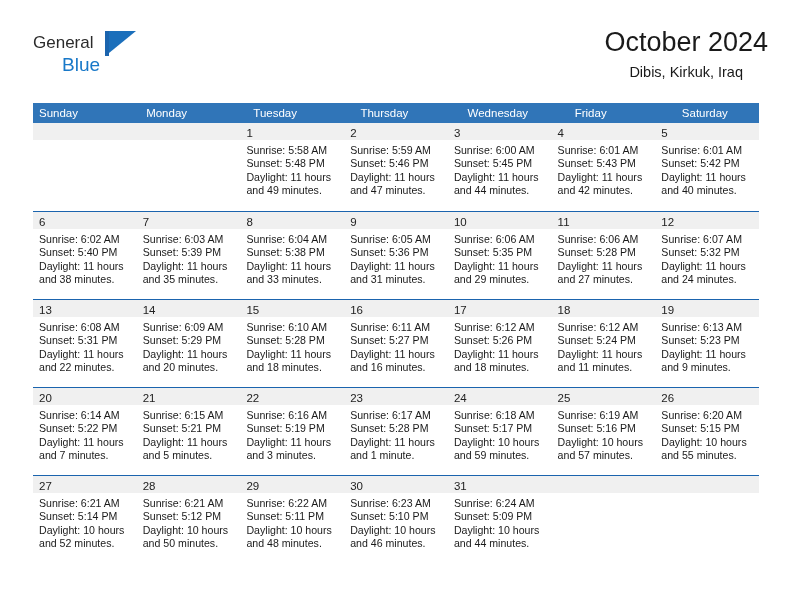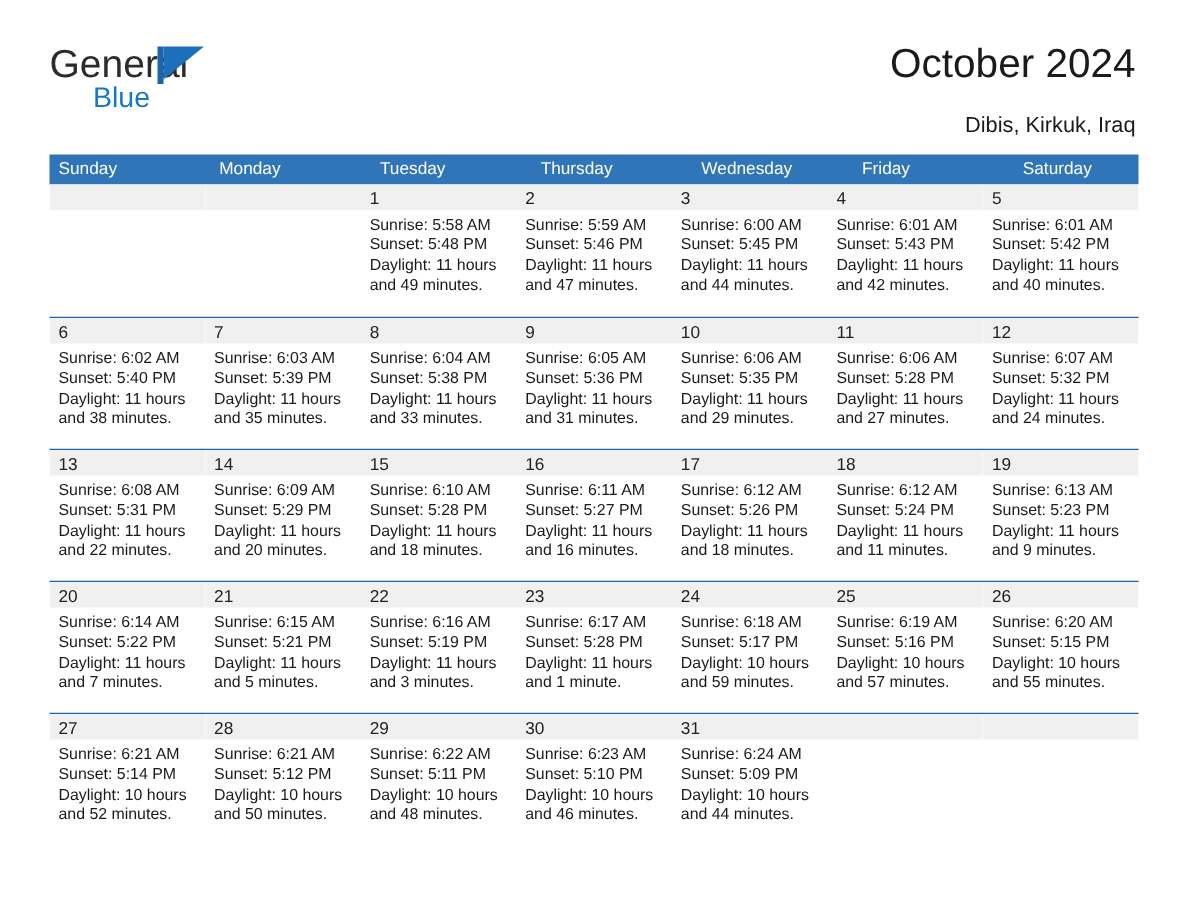--- a/index.html
+++ b/index.html
@@ -24,21 +24,21 @@
   }
 
   .brand {
     position: absolute;
     left: 33px;
     top: 30px;
     width: 140px;
     height: 50px;
   }
   .brand-general {
-    font-size: 26px;
+    font-size: 17px;
     color: #2b2b2b;
     letter-spacing: 0px;
     line-height: 25px;
     font-family: "Liberation Sans", sans-serif;
     margin-top: 26px;
   }
   .brand-blue {
     font-size: 19px;
     color: #1878c8;
     line-height: 24px;
@@ -66,36 +66,36 @@
     left: 4px;
     top: 0;
     width: 0;
     height: 0;
     border-top: 22px solid #1b6fbb;
     border-right: 27px solid transparent;
   }
 
   .title-block {
     position: absolute;
-    right: 35px;
+    right: 24px;
     top: 26px;
-    text-align: right;
+    text-align: center;
   }
   .cal-title {
     font-size: 27px;
     color: #1a1a1a;
     font-weight: normal;
     line-height: 32px;
     white-space: nowrap;
   }
   .cal-subtitle {
     font-size: 14.5px;
     color: #1a1a1a;
     line-height: 20px;
-    margin-top: 16px;
+    margin-top: 4px;
     white-space: nowrap;
   }
 
   
   .calendar {
     position: absolute;
     left: 33px;
     top: 103px;
     width: 726px;
   }

